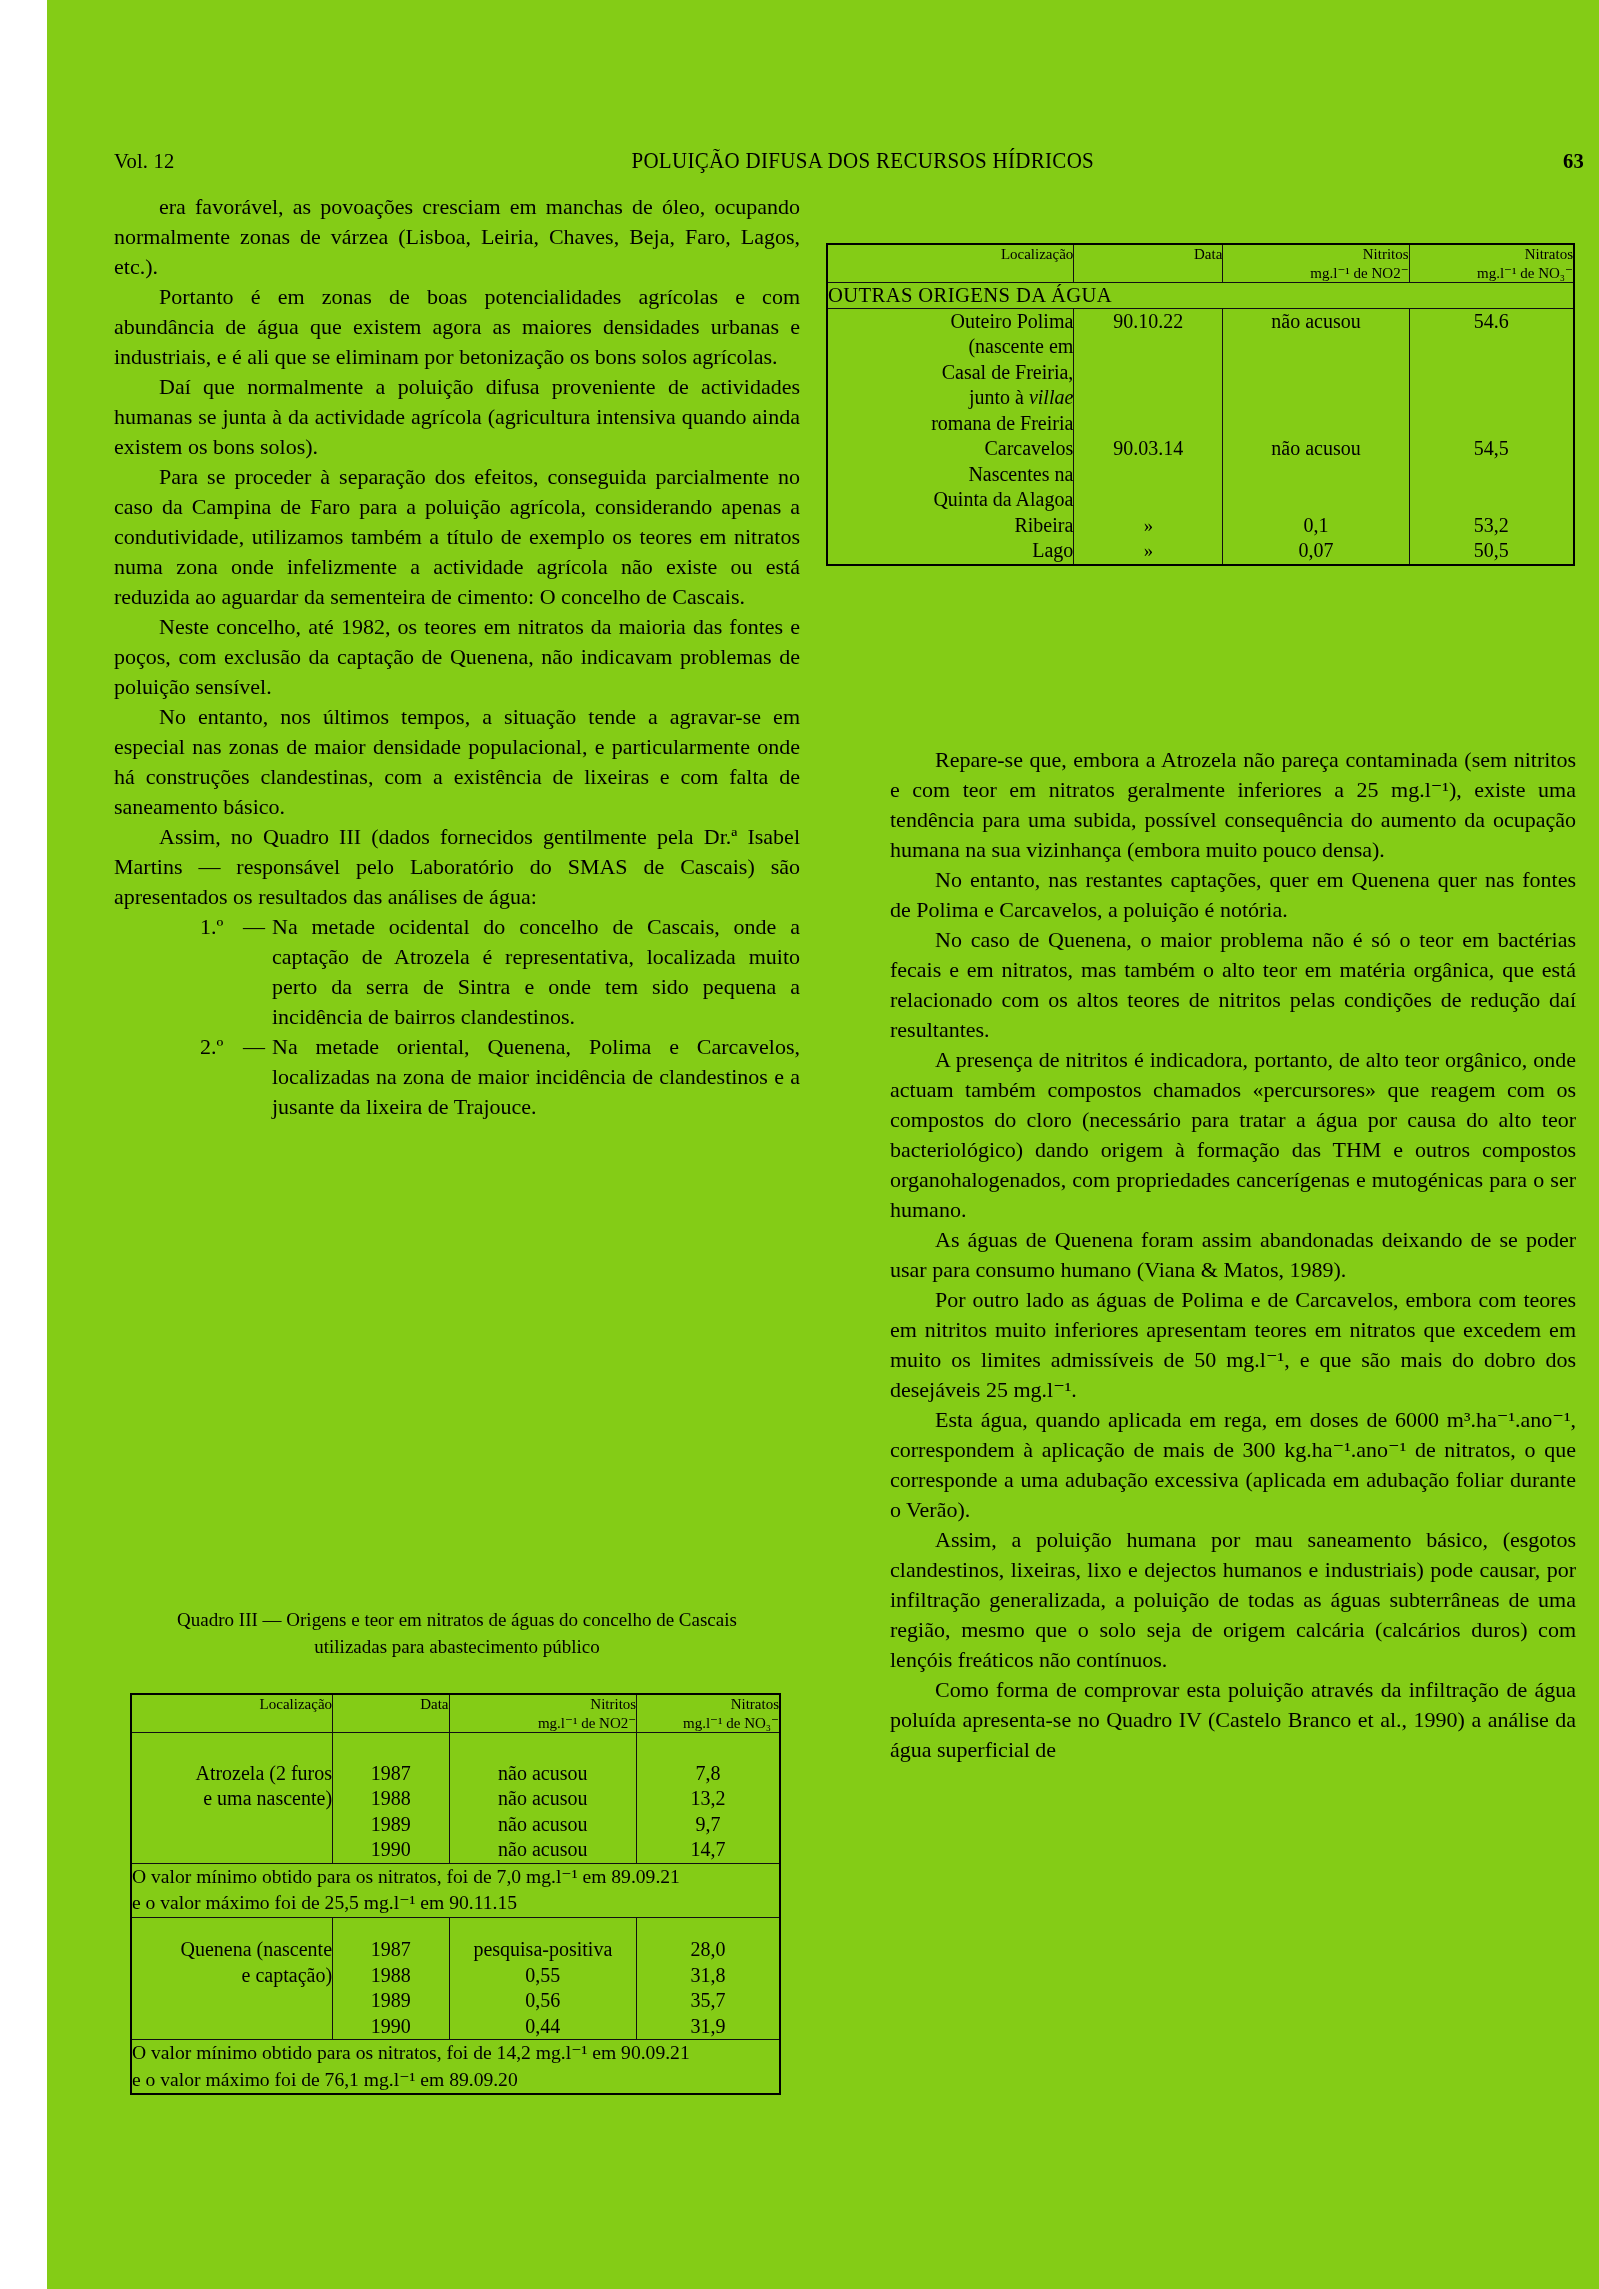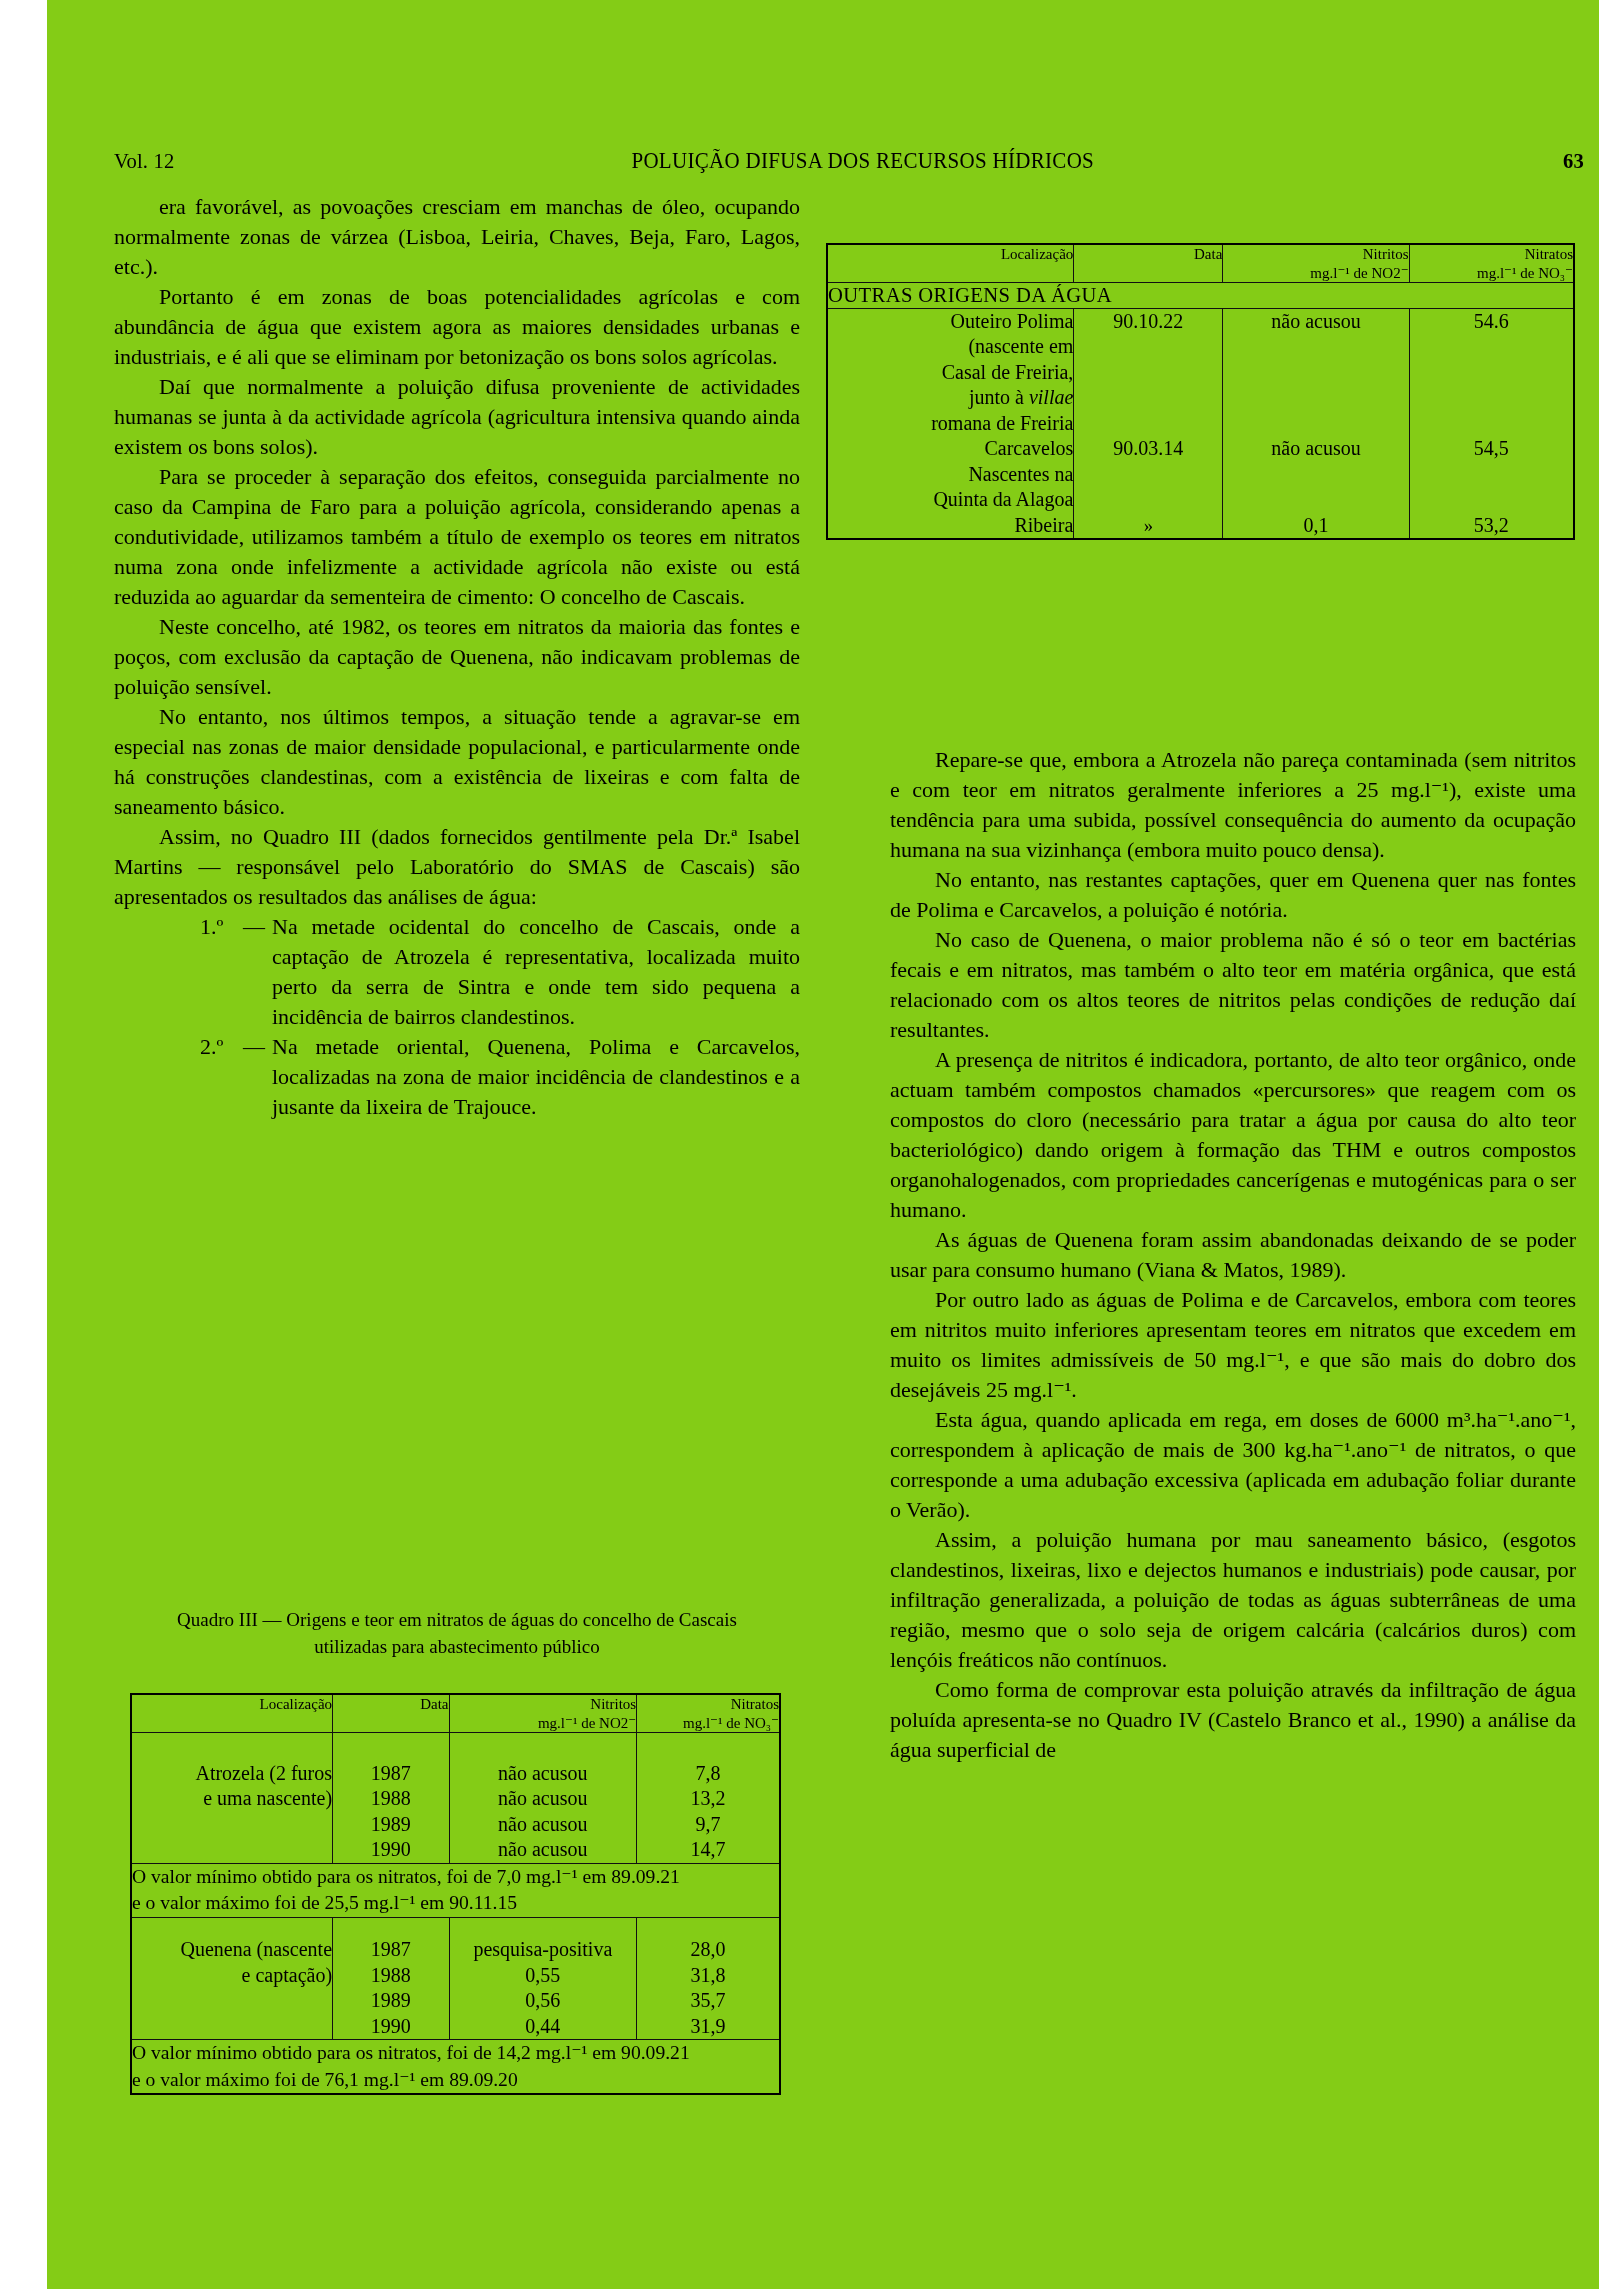--- a/index.html
+++ b/index.html
@@ -289,20 +289,26 @@
           <td class="cell-ctr nb-bottom nb-top nb-right"></td>
         </tr>
 
         <tr>
           <td class="cell-loc nb-left nb-bottom nb-top">Ribeira</td>
           <td class="cell-ctr nb-bottom nb-top ditto">»</td>
           <td class="cell-ctr nb-bottom nb-top">0,1</td>
           <td class="cell-ctr nb-bottom nb-top nb-right">53,2</td>
         </tr>
 
+        <tr>
+          <td class="cell-loc nb-left nb-bottom nb-top">Lago</td>
+          <td class="cell-ctr nb-bottom nb-top ditto">»</td>
+          <td class="cell-ctr nb-bottom nb-top">0,07</td>
+          <td class="cell-ctr nb-bottom nb-top nb-right">50,5</td>
+        </tr>
       </tbody>
     </table>
   </div>
 
   <div class="caption">
     <div>Quadro III — Origens e teor em nitratos de águas do concelho de Cascais</div>
     <div>utilizadas para abastecimento público</div>
   </div>
 
   <div class="tbl-wrap" id="table-quadro3">

